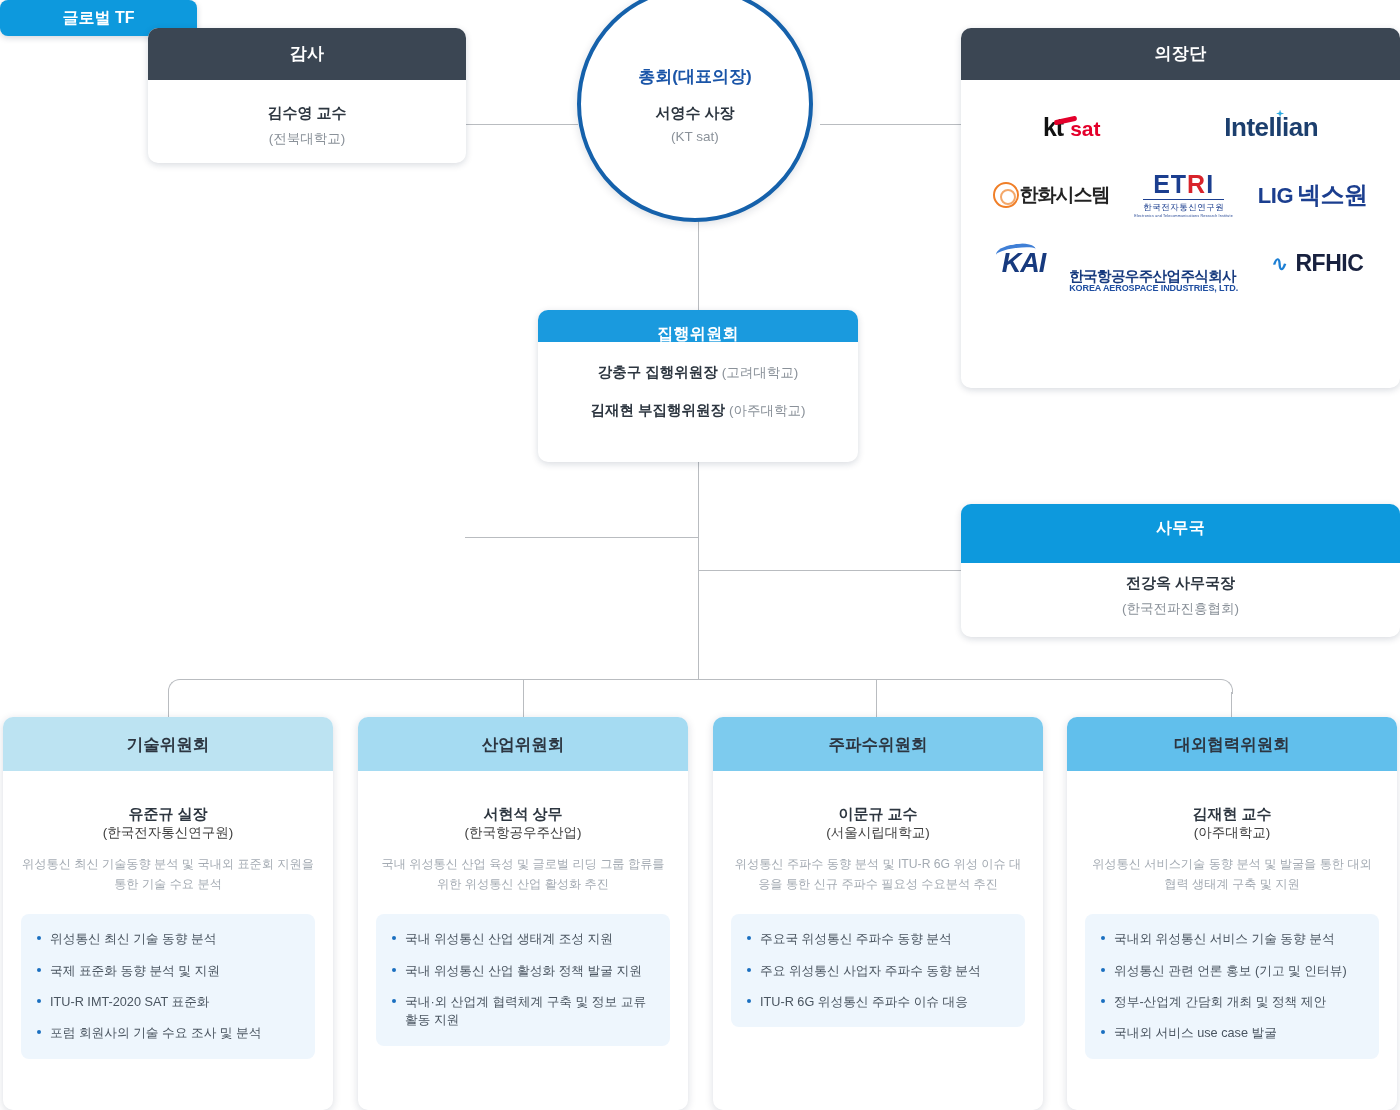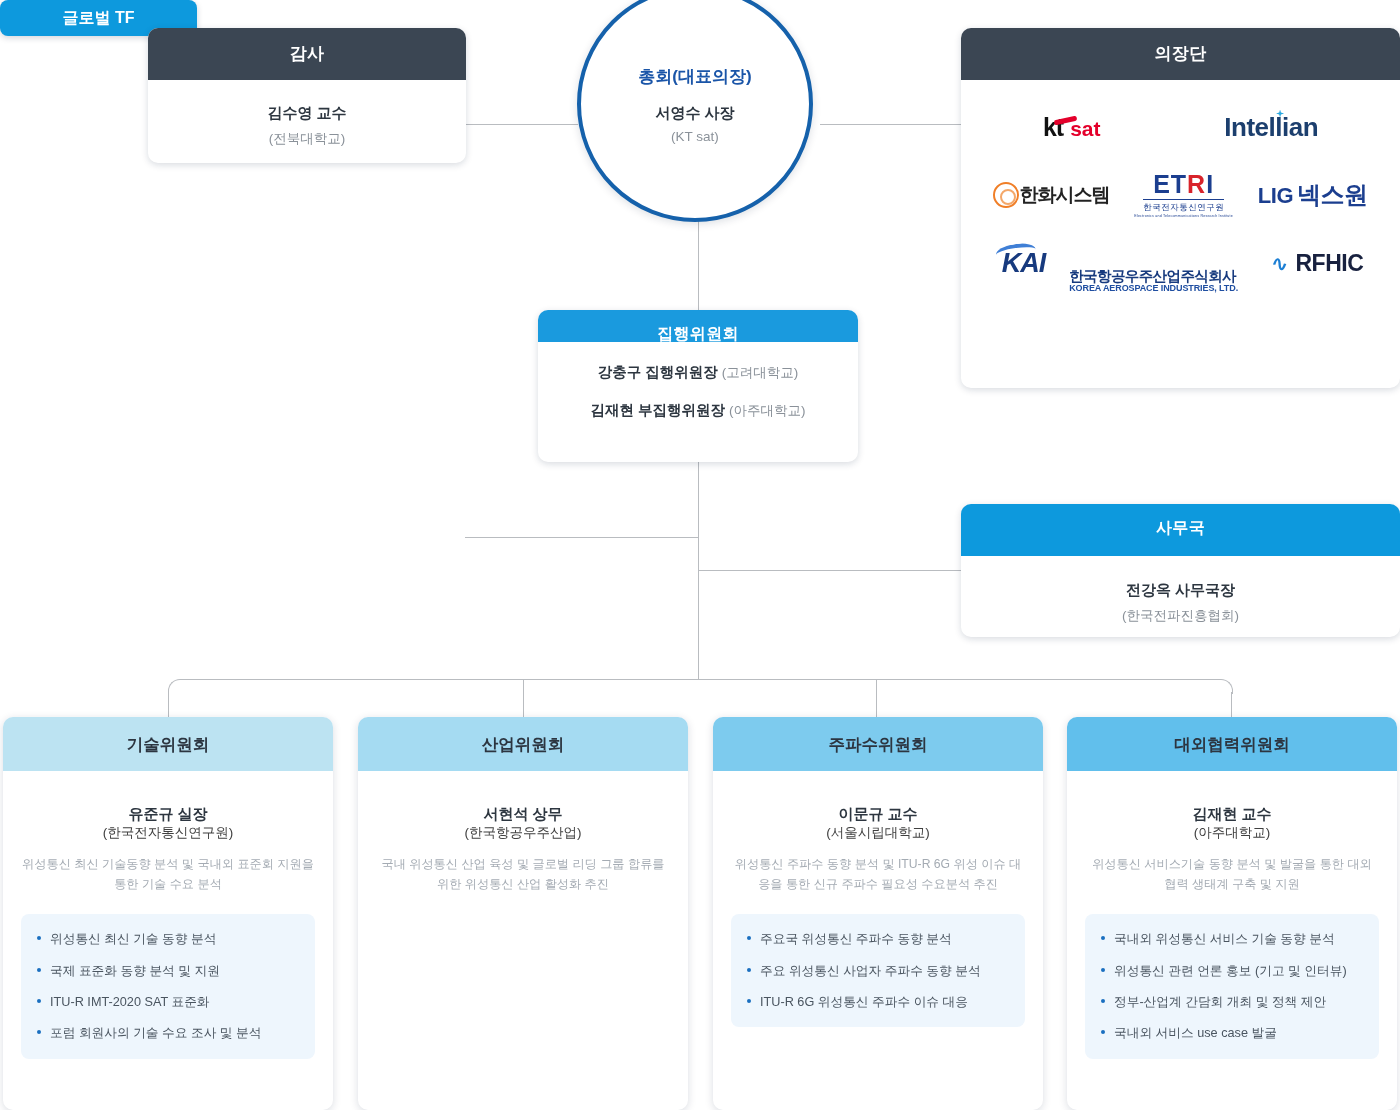--- a/index.html
+++ b/index.html
@@ -92,22 +92,22 @@
   .exec-line span{color:#8a9199;font-size:13.5px;}
 
   
   #gtf{left:268px;top:512px;width:197px;height:36px;background:#0d99dd;
        border-radius:8px;display:flex;align-items:center;justify-content:center;z-index:3;
        box-shadow:0 2px 6px rgba(10,30,60,.18);}
   #gtf .t{color:#fff;font-size:16px;font-weight:bold;}
 
   
   #sec{left:961px;top:504px;width:439px;height:133px;}
-  #sec .card-head{background:#0d99dd;color:#fff;font-size:16px;height:52px;line-height:47px;}
-  #sec .card-body{padding-top:25px;}
+  #sec .card-head{background:#0d99dd;color:#fff;font-size:16px;height:59px;line-height:47px;}
+  #sec .card-body{padding-top:11px;}
 
   
   .comm{position:absolute;top:717px;width:330px;height:393px;border-radius:10px;overflow:hidden;
         background:#fff;box-shadow:0 2px 8px rgba(10,30,60,.15);z-index:3;}
   .comm .c-head{height:54px;line-height:54px;text-align:center;font-size:16.5px;
         font-weight:bold;color:#2c3540;}
   .comm .c-body{padding:34px 18px 0;text-align:center;}
   .c-name{font-size:15px;font-weight:bold;color:#2d3640;}
   .c-org{font-size:13.5px;color:#404040;}
   .c-desc{font-size:12.2px;color:#a4abb3;line-height:1.65;margin-top:12px;}
@@ -249,20 +249,27 @@
         </div>
     </div>
   </div>
 
   <div class="comm" id="c1" style="left:358px;">
     <div class="c-head" style="background: rgb(165, 219, 242);">산업위원회</div>
     <div class="c-body">
       <div class="c-name">서현석 상무</div>
       <div class="c-org">(한국항공우주산업)</div>
       <div class="c-desc">국내 위성통신 산업 육성 및 글로벌 리딩 그룹 합류를 위한 위성통신 산업 활성화 추진</div>
+      <div class="c-list">
+          <ul>
+        <li>국내 위성통신 산업 생태계 조성 지원</li>
+        <li>국내 위성통신 산업 활성화 정책 발굴 지원</li>
+        <li>국내·외 산업계 협력체계 구축 및 정보 교류 활동 지원</li>
+      </ul>
+        </div>
     </div>
   </div>
 
   <div class="comm" id="c2" style="left:713px;">
     <div class="c-head" style="background: rgb(125, 203, 238);">주파수위원회</div>
     <div class="c-body">
       <div class="c-name">이문규 교수</div>
       <div class="c-org">(서울시립대학교)</div>
       <div class="c-desc">위성통신 주파수 동향 분석 및 ITU-R 6G 위성 이슈 대응을 통한 신규 주파수 필요성 수요분석 추진</div>
       <div class="c-list">

